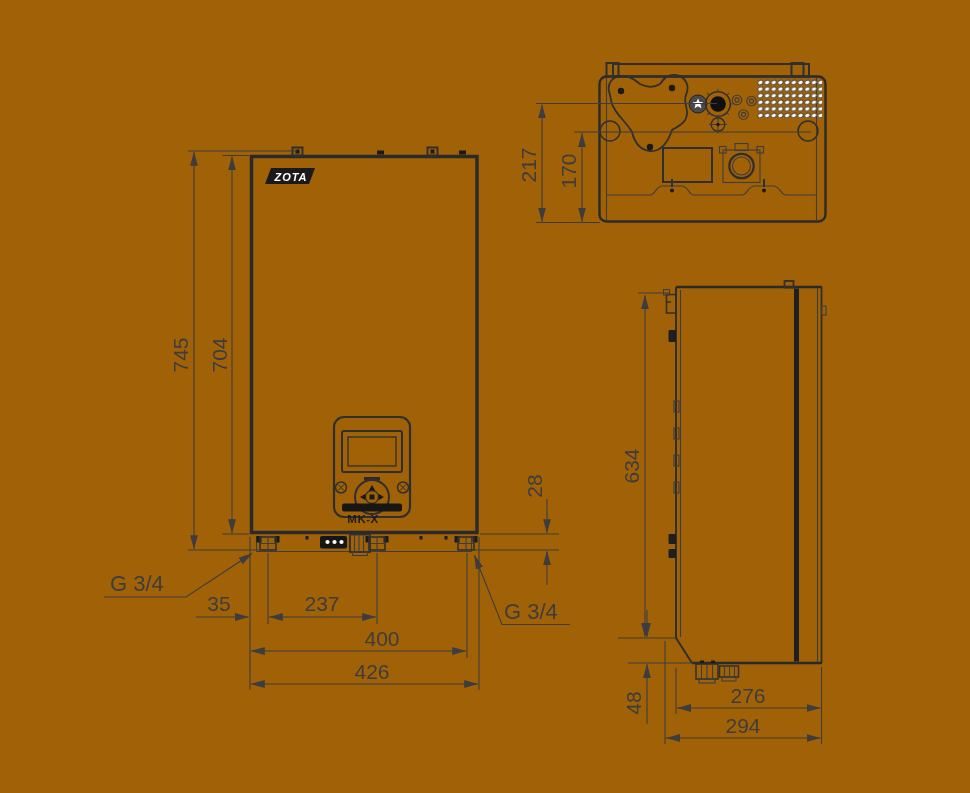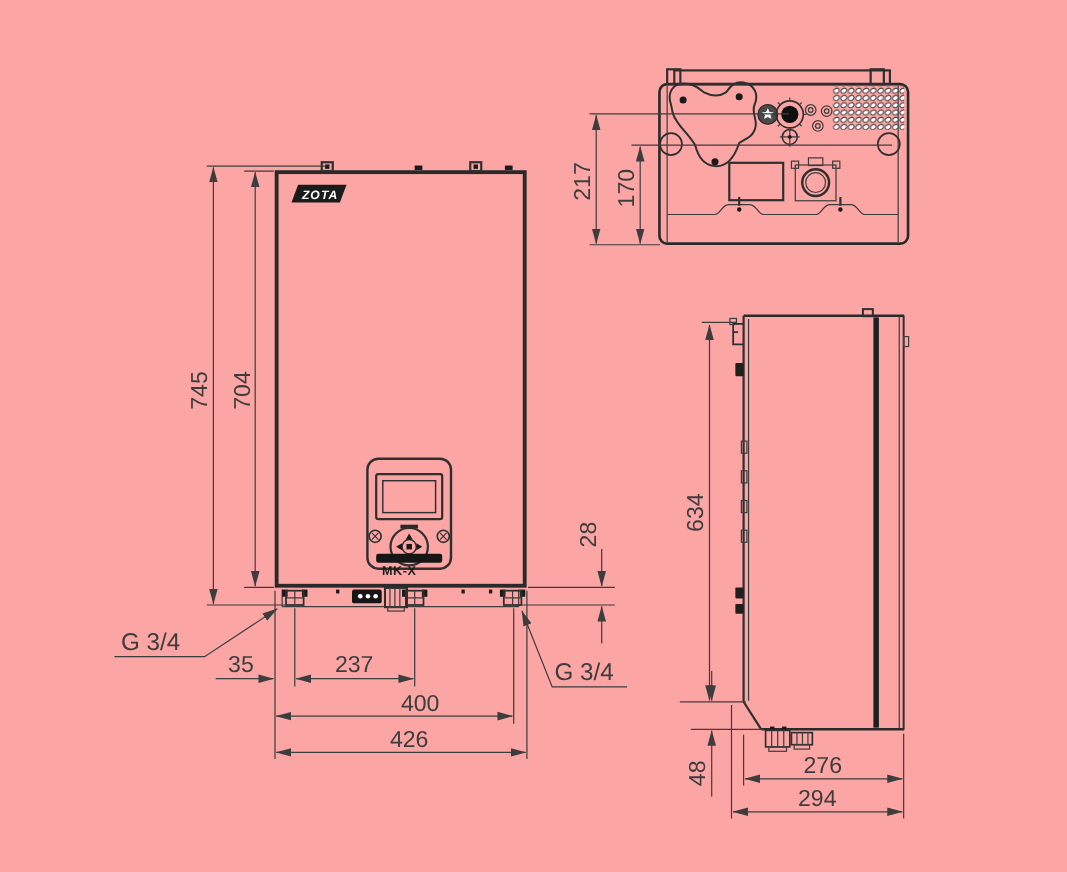--- a/index.html
+++ b/index.html
@@ -1,16 +1,16 @@
 <!DOCTYPE html>
 <html><head>
 <meta charset="utf-8">
 <style>
   html,body{margin:0;padding:0;background:#ffffff;}
-  .canvas{position:relative;width:970px;height:793px;background:#fca5a5;overflow:hidden;
+  .canvas{position:relative;width:970px;height:793px;background:#a16207;overflow:hidden;
           font-family:"Liberation Sans",sans-serif;}
   svg{display:block;}
   svg text{font-family:"Liberation Sans",sans-serif;fill:#3d3d3d;}
   .dim-num{font-size:21px;}
   .thread-lbl{font-size:22px;}
   .logo-txt{font-size:11px;font-weight:bold;font-style:italic;fill:#ffffff;letter-spacing:1px;}
   .model-txt{font-size:11.5px;font-weight:bold;fill:#1c1c1c;letter-spacing:.5px;}
   .thick{stroke:#2a2a2a;fill:none;}
   .mid{stroke:#2f2f2f;fill:none;}
   .thin{stroke:#3d3d3d;stroke-width:1.1;fill:none;}

